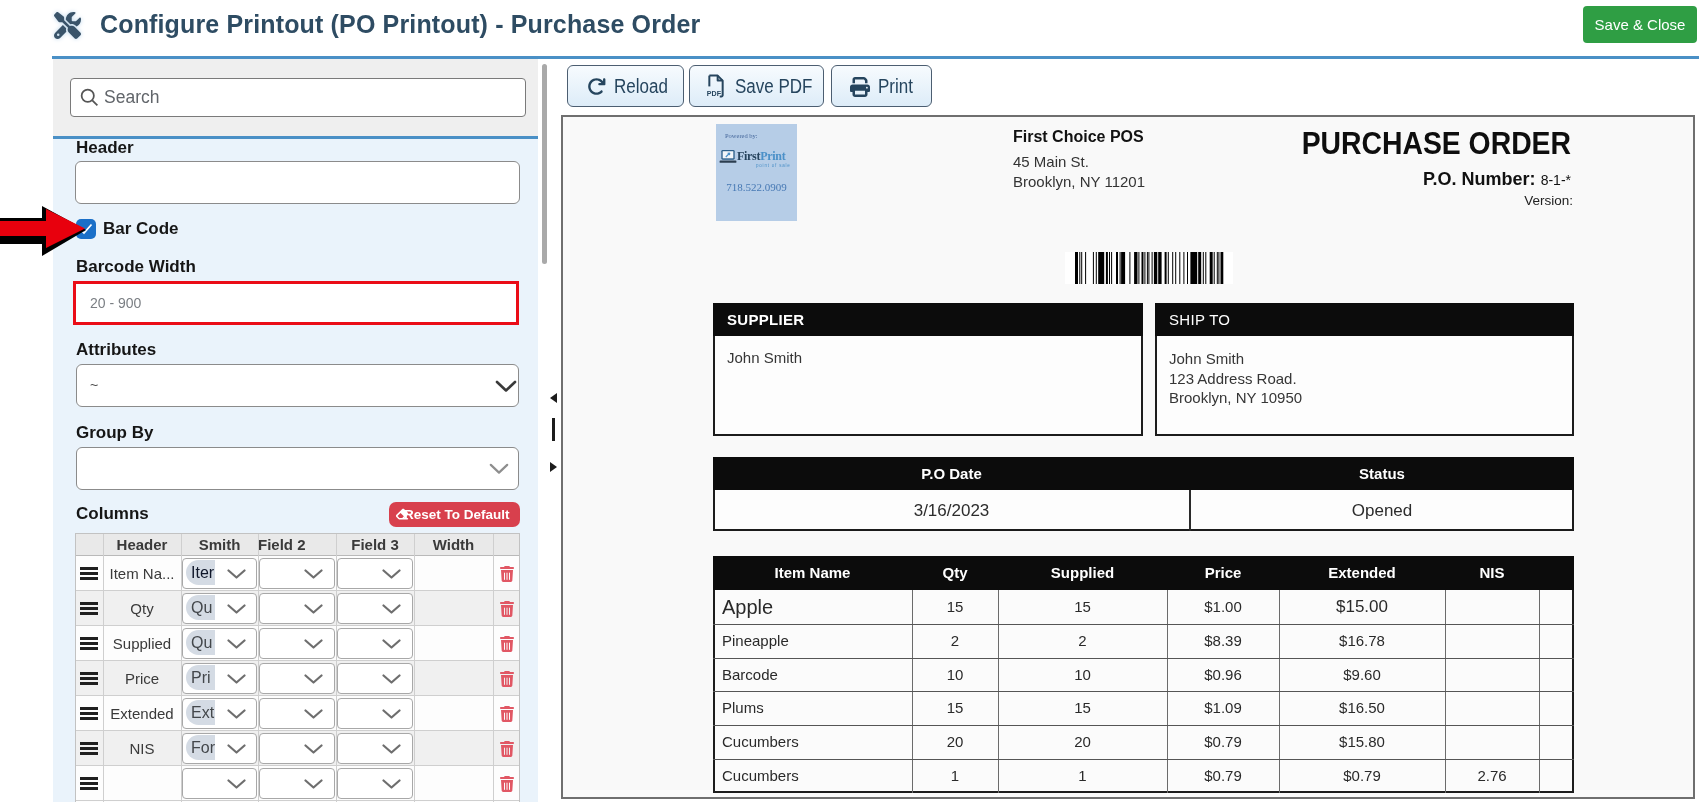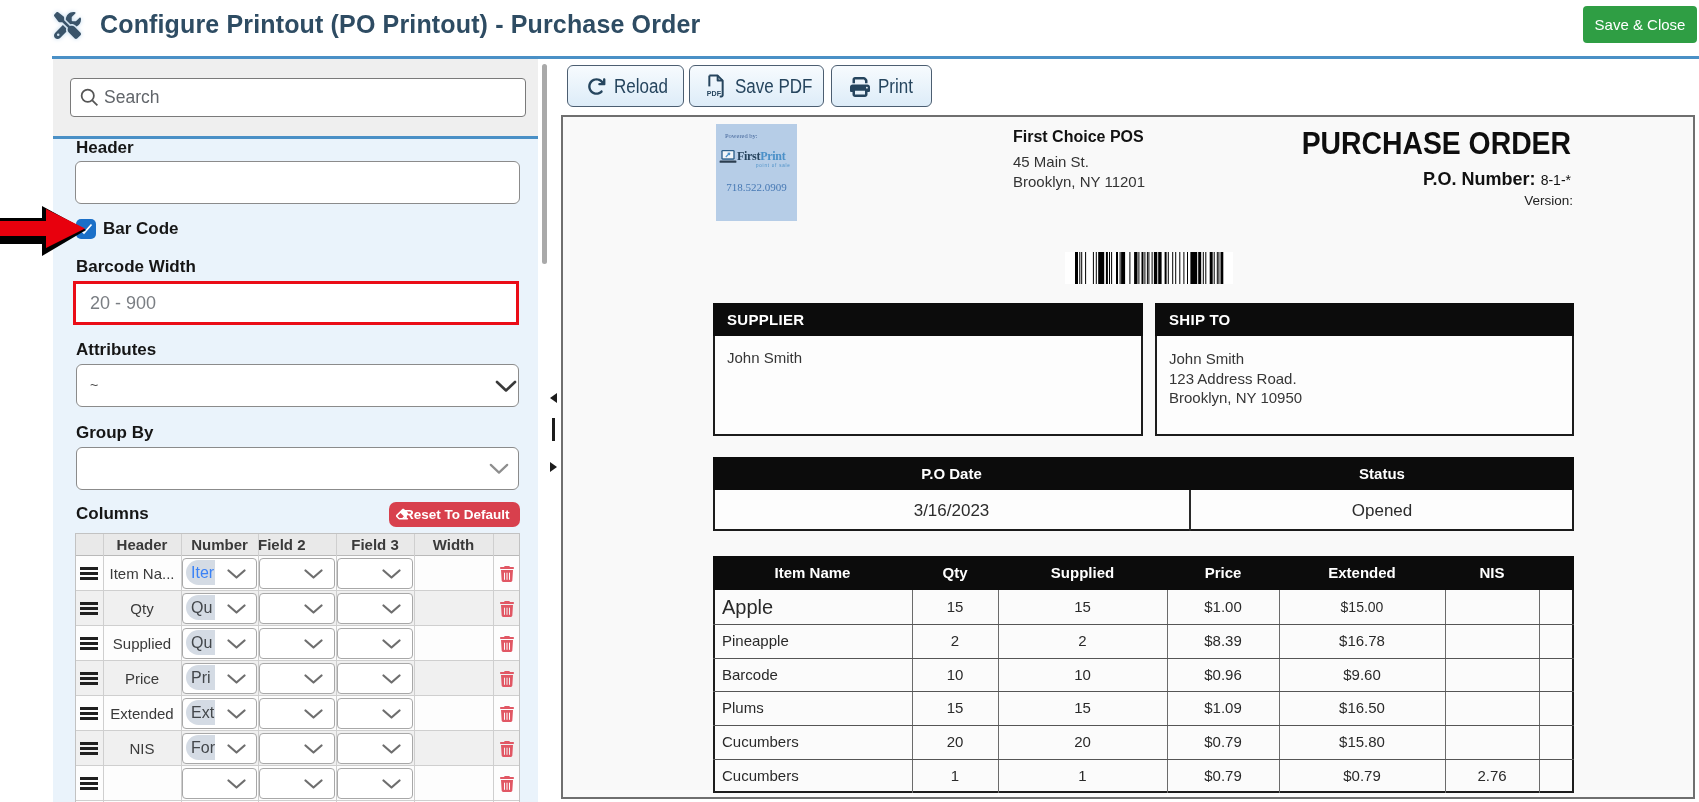--- a/index.html
+++ b/index.html
@@ -39,21 +39,21 @@
 </svg>
 
 <div class="abs" style="left:76px;top:219px;width:20px;height:20px;background:#1a6fc8;border-radius:5px"></div>
 <svg class="abs" style="left:79px;top:223px" width="14" height="12" viewBox="0 0 14 12">
     <path d="M1.5 6.5 L5 10 L12.5 1.5" fill="none" stroke="#fff" stroke-width="1.7"></path>
   </svg>
 <div class="lbl" style="left:103px;top:219px;line-height:20px">Bar Code</div>
 
 <div class="lbl" style="left:76px;top:257px;line-height:20px">Barcode Width</div>
 <div class="abs" style="left:73px;top:281px;width:446px;height:44px;background:#fff;border:3px solid #ea0c17"></div>
-<div class="abs" style="left:90px;top:281px;height:44px;line-height:44px;font-size:18px;color:#7a7e83">20 - 900</div>
+<div class="abs" style="left:90px;top:281px;height:44px;line-height:44px;font-size:14px;color:#7a7e83">20 - 900</div>
 
 <div class="lbl" style="left:76px;top:340px;line-height:20px">Attributes</div>
 <div class="inp" style="left:76px;top:364px;width:443px;height:43px"></div>
 <div class="abs" style="left:90px;top:364px;height:43px;line-height:43px;font-size:14px;color:#4a4a4a">~</div>
 <svg class="chev" style="left:495px;top:380px" width="22" height="12" viewBox="0 0 22 12">
     <path d="M2 2 L11 10.5 L20 2" fill="none" stroke="#3a3a3a" stroke-width="2.6" stroke-linecap="round" stroke-linejoin="round"></path>
   </svg>
 
 <div class="lbl" style="left:76px;top:423px;line-height:20px">Group By</div>
 <div class="inp" style="left:76px;top:447px;width:443px;height:43px"></div>
@@ -63,21 +63,21 @@
 
 <div class="lbl" style="left:76px;top:504px;line-height:20px">Columns</div>
 <div class="abs" style="left:389px;top:502px;width:131px;height:25px;background:#d8404d;border-radius:7px;color:#fff;font-size:13.5px;font-weight:bold;line-height:25px;padding-left:15px;white-space:nowrap">Reset To Default</div>
 <svg class="abs" style="left:395px;top:507px" width="14" height="14" viewBox="0 0 576 512">
     <path fill="#fff" d="M290.7 57.4 57.4 290.7c-25 25-25 65.5 0 90.5l80 80c12 12 28.3 18.7 45.3 18.7H512c17.7 0 32-14.3 32-32s-14.3-32-32-32H387.9L518.6 285.3c25-25 25-65.5 0-90.5L381.3 57.4c-25-25-65.5-25-90.5 0zM297.5 416H182.6l-80-80 124.7-124.7 137.4 137.4L297.5 416z"></path>
   </svg>
 
 <div class="abs" style="left:75px;top:533px;width:445px;height:269px;border:1px solid #c2c2c2;border-bottom:none;background:#fdfdfd"></div>
 <div class="abs" style="left:76px;top:534px;width:443px;height:22px;background:#e9e9e9;border-bottom:1px solid #b9b9b9"></div>
 <div class="abs" style="left:103px;top:534px;width:78px;height:22px;font-size:15px;font-weight:bold;color:#3a3a3a;text-align:center;line-height:21px">Header</div>
-<div class="abs" style="left:181px;top:534px;width:77px;height:22px;font-size:15px;font-weight:bold;color:#3a3a3a;text-align:center;line-height:21px">Number</div>
+<div class="abs" style="left:181px;top:534px;width:77px;height:22px;font-size:15px;font-weight:bold;color:#3a3a3a;text-align:center;line-height:21px">Smith</div>
 <div class="abs" style="left:258px;top:534px;width:78px;height:22px;font-size:15px;font-weight:bold;color:#3a3a3a;line-height:21px">Field 2</div>
 <div class="abs" style="left:336px;top:534px;width:78px;height:22px;font-size:15px;font-weight:bold;color:#3a3a3a;text-align:center;line-height:21px">Field 3</div>
 <div class="abs" style="left:414px;top:534px;width:79px;height:22px;font-size:15px;font-weight:bold;color:#3a3a3a;text-align:center;line-height:21px">Width</div>
 <div class="abs" style="left:103px;top:534px;width:1px;height:268px;background:#cfcfcf"></div>
 <div class="abs" style="left:181px;top:534px;width:1px;height:268px;background:#cfcfcf"></div>
 <div class="abs" style="left:258px;top:534px;width:1px;height:268px;background:#cfcfcf"></div>
 <div class="abs" style="left:336px;top:534px;width:1px;height:268px;background:#cfcfcf"></div>
 <div class="abs" style="left:414px;top:534px;width:1px;height:268px;background:#cfcfcf"></div>
 <div class="abs" style="left:493px;top:534px;width:1px;height:268px;background:#cfcfcf"></div>
 <div class="abs" style="left:76px;top:556px;width:443px;height:35px;background:#fdfdfd"></div>
@@ -102,21 +102,21 @@
 <div class="abs" style="left:493px;top:556px;width:1px;height:246px;background:#cfcfcf"></div>
 <div class="abs" style="left:80px;top:567px;width:18px;height:3px;background:#1f1f1f"></div>
 <div class="abs" style="left:80px;top:572px;width:18px;height:3px;background:#1f1f1f"></div>
 <div class="abs" style="left:80px;top:577px;width:18px;height:3px;background:#1f1f1f"></div>
 <div class="abs" style="left:103px;top:556px;width:78px;height:35px;font-size:15px;color:#3a3a3a;text-align:center;line-height:35px;white-space:nowrap;overflow:hidden">Item Na...</div>
 <div class="abs" style="left:182px;top:558px;width:75px;height:31px;background:#fff;border:1px solid #a8a8a8;border-radius:4px"></div>
 <svg class="abs" style="left:227px;top:569px" width="19" height="10" viewBox="0 0 19 10">
     <path d="M1.5 1.5 L9.5 8.5 L17.5 1.5" fill="none" stroke="#6e6e6e" stroke-width="2.2" stroke-linecap="round" stroke-linejoin="round"></path>
   </svg>
 <div class="abs" style="left:186px;top:560px;width:29px;height:25px;background:#d4dbe4;border-radius:13px 0 0 13px"></div>
-<div class="abs" style="left:191px;top:558px;width:28px;height:49px;overflow:hidden;font-size:16px;color:#3b82f6;line-height:29px">Iter</div>
+<div class="abs" style="left:191px;top:558px;width:28px;height:49px;overflow:hidden;font-size:16px;color:#0f172a;line-height:29px">Iter</div>
 <div class="abs" style="left:259px;top:558px;width:76px;height:31px;background:#fff;border:1px solid #a8a8a8;border-radius:4px"></div>
 <svg class="abs" style="left:304px;top:569px" width="19" height="10" viewBox="0 0 19 10">
     <path d="M1.5 1.5 L9.5 8.5 L17.5 1.5" fill="none" stroke="#6e6e6e" stroke-width="2.2" stroke-linecap="round" stroke-linejoin="round"></path>
   </svg>
 <div class="abs" style="left:337px;top:558px;width:76px;height:31px;background:#fff;border:1px solid #a8a8a8;border-radius:4px"></div>
 <svg class="abs" style="left:382px;top:569px" width="19" height="10" viewBox="0 0 19 10">
     <path d="M1.5 1.5 L9.5 8.5 L17.5 1.5" fill="none" stroke="#6e6e6e" stroke-width="2.2" stroke-linecap="round" stroke-linejoin="round"></path>
   </svg>
 <svg class="abs" style="left:500px;top:566px" width="14" height="16" viewBox="0 0 448 512">
     <path fill="#e15764" d="M135.2 17.7 128 32H32C14.3 32 0 46.3 0 64S14.3 96 32 96H416c17.7 0 32-14.3 32-32s-14.3-32-32-32H320l-7.2-14.3C307.4 6.8 296.3 0 284.2 0H163.8c-12.1 0-23.2 6.8-28.6 17.7zM416 128H32L53.2 467c1.6 25.3 22.6 45 47.9 45H346.9c25.3 0 46.3-19.7 47.9-45L416 128zM144 208c8.8 0 16 7.2 16 16V432c0 8.8-7.2 16-16 16s-16-7.2-16-16V224c0-8.8 7.2-16 16-16zm80 0c8.8 0 16 7.2 16 16V432c0 8.8-7.2 16-16 16s-16-7.2-16-16V224c0-8.8 7.2-16 16-16zm80 0c8.8 0 16 7.2 16 16V432c0 8.8-7.2 16-16 16s-16-7.2-16-16V224c0-8.8 7.2-16 16-16z"></path>
@@ -332,21 +332,21 @@
     <rect x="148.7" y="0" width="1.0" height="32" fill="#000"></rect>
     <rect x="151.8" y="0" width="1.0" height="32" fill="#000"></rect>
     <rect x="153.4" y="0" width="1.0" height="32" fill="#000"></rect>
     <rect x="155.5" y="0" width="2.8" height="32" fill="#000"></rect>
   </svg>
 <div class="abs" style="left:713px;top:303px;width:430px;height:33px;background:#0c0c0c"></div>
 <div class="abs" style="left:727px;top:303px;height:33px;line-height:33px;font-size:15px;font-weight:bold;color:#fff;letter-spacing:0.3px">SUPPLIER</div>
 <div class="abs" style="left:713px;top:336px;width:430px;height:100px;background:#fdfdfd;border:2px solid #1c1c1c;border-top:none"></div>
 <div class="abs" style="left:727px;top:349px;font-size:15px;color:#363636">John Smith</div>
 <div class="abs" style="left:1155px;top:303px;width:419px;height:33px;background:#0c0c0c"></div>
-<div class="abs" style="left:1169px;top:303px;height:33px;line-height:33px;font-size:15px;font-weight:bold;color:#fff;letter-spacing:0.3px">SHIP TO</div>
+<div class="abs" style="left:1169px;top:303px;height:33px;line-height:33px;font-size:15px;font-weight:normal;color:#fff;letter-spacing:0.3px">SHIP TO</div>
 <div class="abs" style="left:1155px;top:336px;width:419px;height:100px;background:#fdfdfd;border:2px solid #1c1c1c;border-top:none"></div>
 <div class="abs" style="left:1169px;top:349px;font-size:15px;color:#363636;line-height:19.5px">John Smith<br>123 Address Road.<br>Brooklyn, NY 10950</div>
 <div class="abs" style="left:713px;top:457px;width:861px;height:33px;background:#0c0c0c"></div>
 <div class="abs" style="left:713px;top:457px;width:477px;height:33px;line-height:33px;font-size:15px;font-weight:bold;color:#fff;text-align:center">P.O Date</div>
 <div class="abs" style="left:1190px;top:457px;width:384px;height:33px;line-height:33px;font-size:15px;font-weight:bold;color:#fff;text-align:center">Status</div>
 <div class="abs" style="left:713px;top:490px;width:861px;height:41px;background:#fdfdfd;border:2px solid #1c1c1c;border-top:none"></div>
 <div class="abs" style="left:1189px;top:490px;width:2px;height:41px;background:#2a2a2a"></div>
 <div class="abs" style="left:713px;top:490px;width:477px;height:41px;line-height:41px;font-size:17px;color:#2c2c2c;text-align:center">3/16/2023</div>
 <div class="abs" style="left:1190px;top:490px;width:384px;height:41px;line-height:41px;font-size:17px;color:#2c2c2c;text-align:center">Opened</div>
 <div class="abs" style="left:713px;top:556px;width:861px;height:34px;background:#0c0c0c"></div>
@@ -365,21 +365,21 @@
 <div class="abs" style="left:1539px;top:590px;width:1px;height:203px;background:#6b6b6b"></div>
 <div class="abs" style="left:713px;top:624px;width:861px;height:1px;background:#555"></div>
 <div class="abs" style="left:713px;top:658px;width:861px;height:1px;background:#555"></div>
 <div class="abs" style="left:713px;top:691px;width:861px;height:1px;background:#555"></div>
 <div class="abs" style="left:713px;top:725px;width:861px;height:1px;background:#555"></div>
 <div class="abs" style="left:713px;top:759px;width:861px;height:1px;background:#555"></div>
 <div class="abs" style="left:722px;top:590px;width:190px;height:34px;line-height:34px;font-size:20px;color:#2a2a2a">Apple</div>
 <div class="abs" style="left:912px;top:590px;width:86px;height:34px;line-height:34px;font-size:15px;color:#2a2a2a;text-align:center">15</div>
 <div class="abs" style="left:998px;top:590px;width:169px;height:34px;line-height:34px;font-size:15px;color:#2a2a2a;text-align:center">15</div>
 <div class="abs" style="left:1167px;top:590px;width:112px;height:34px;line-height:34px;font-size:15px;color:#2a2a2a;text-align:center">$1.00</div>
-<div class="abs" style="left:1279px;top:590px;width:166px;height:34px;line-height:34px;font-size:14px;color:#2a2a2a;text-align:center">$15.00</div>
+<div class="abs" style="left:1279px;top:590px;width:166px;height:34px;line-height:34px;font-size:17px;color:#2a2a2a;text-align:center">$15.00</div>
 <div class="abs" style="left:722px;top:624px;width:190px;height:34px;line-height:34px;font-size:15px;color:#2a2a2a">Pineapple</div>
 <div class="abs" style="left:912px;top:624px;width:86px;height:34px;line-height:34px;font-size:15px;color:#2a2a2a;text-align:center">2</div>
 <div class="abs" style="left:998px;top:624px;width:169px;height:34px;line-height:34px;font-size:15px;color:#2a2a2a;text-align:center">2</div>
 <div class="abs" style="left:1167px;top:624px;width:112px;height:34px;line-height:34px;font-size:15px;color:#2a2a2a;text-align:center">$8.39</div>
 <div class="abs" style="left:1279px;top:624px;width:166px;height:34px;line-height:34px;font-size:15px;color:#2a2a2a;text-align:center">$16.78</div>
 <div class="abs" style="left:722px;top:658px;width:190px;height:33px;line-height:33px;font-size:15px;color:#2a2a2a">Barcode</div>
 <div class="abs" style="left:912px;top:658px;width:86px;height:33px;line-height:33px;font-size:15px;color:#2a2a2a;text-align:center">10</div>
 <div class="abs" style="left:998px;top:658px;width:169px;height:33px;line-height:33px;font-size:15px;color:#2a2a2a;text-align:center">10</div>
 <div class="abs" style="left:1167px;top:658px;width:112px;height:33px;line-height:33px;font-size:15px;color:#2a2a2a;text-align:center">$0.96</div>
 <div class="abs" style="left:1279px;top:658px;width:166px;height:33px;line-height:33px;font-size:15px;color:#2a2a2a;text-align:center">$9.60</div>

